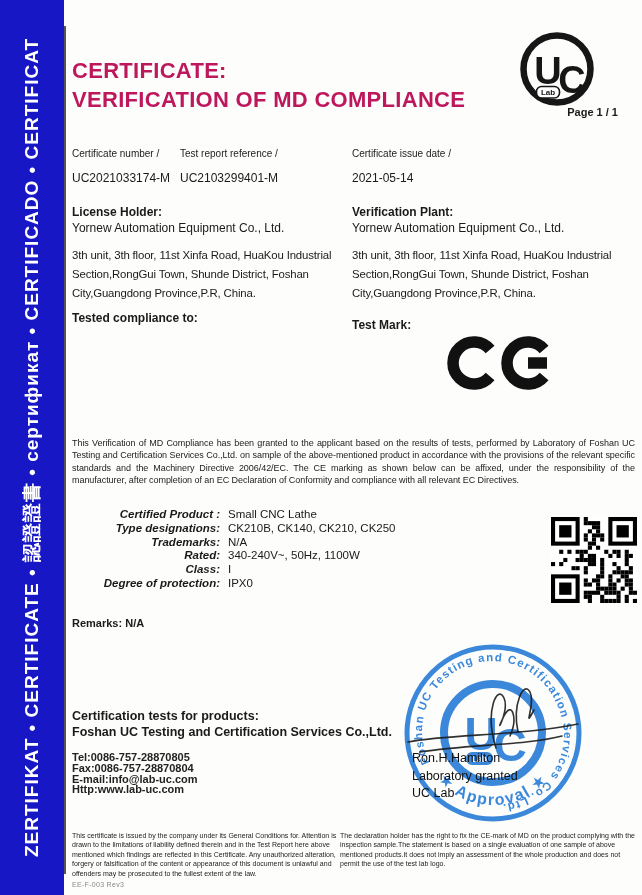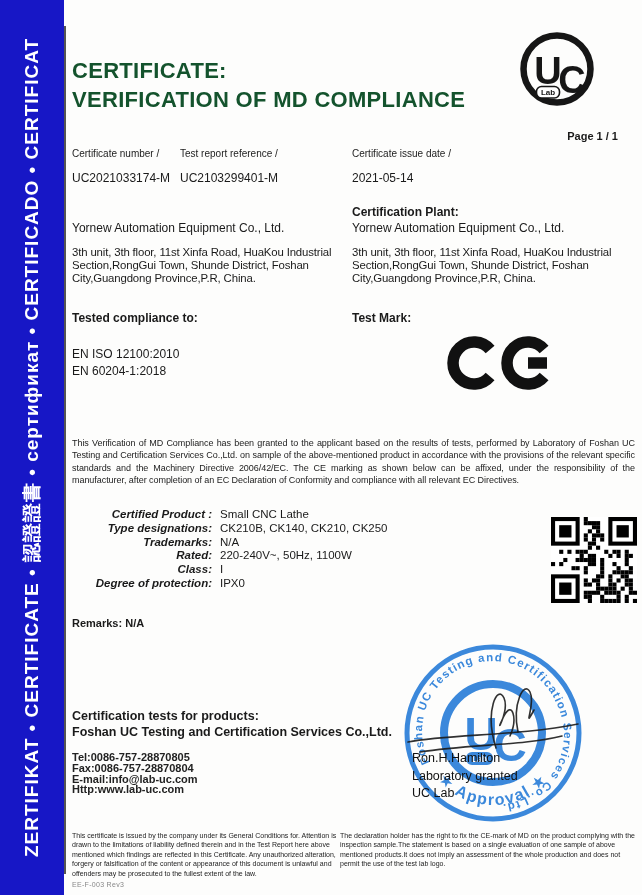--- a/index.html
+++ b/index.html
@@ -19,46 +19,46 @@
   .sidebar{left:0;top:0;width:64px;height:895px;background:var(--sidebar-bg);}
   .sidebar-text{
     position:absolute;left:0;top:0;width:895px;height:64px;line-height:64px;
     transform-origin:0 0;transform:rotate(-90deg) translateX(-895px);
     color:#ffffff;font-weight:bold;font-size:19px;letter-spacing:1px;text-align:center;
     white-space:nowrap;
   }
   .scan-line{left:64px;top:26px;width:2px;height:848px;background:#1c1c1c;opacity:.75;}
 
   
-  .title{left:72px;top:56px;font-size:22px;font-weight:bold;line-height:29px;color:#14532d;letter-spacing:.3px;}
+  .title{left:72px;top:56px;font-size:22px;font-weight:bold;line-height:29px;color:#be185d;letter-spacing:.3px;}
   .uc-logo{left:515px;top:28px;}
-  .page-label{left:552px;top:130px;width:66px;font-size:11px;font-weight:bold;text-align:right;}
+  .page-label{left:552px;top:106px;width:66px;font-size:11px;font-weight:bold;text-align:right;}
 
   
   .meta-label{font-size:10px;font-weight:normal;color:#222;}
   .meta-value{font-size:12px;text-align:right;}
   .m1{left:72px;} .m2{left:180px;} .m3{left:352px;}
   .meta-label.abs{top:148px;} .meta-value.abs{top:171px;}
 
   
   .col-label{font-size:12px;font-weight:bold;}
   .col-name{font-size:12px;}
-  .col-addr{font-size:11.4px;line-height:13px;letter-spacing:-.15px;}
+  .col-addr{font-size:11.4px;line-height:19px;letter-spacing:-.15px;}
   .colL{left:72px;width:268px;} .colR{left:352px;width:282px;}
 
   .sec-label{font-size:12px;font-weight:bold;}
   .standards{font-size:12px;line-height:16.5px;}
 
   .ce-mark{left:447px;top:332px;}
   .ce-stroke{fill:none;stroke:#111;stroke-width:11.5;}
 
   .grant{left:72px;top:437px;width:563px;font-size:9px;line-height:12.4px;text-align:justify;color:#222;letter-spacing:-.05px;}
 
   
-  .spec{left:80px;top:508px;width:420px;}
+  .spec{left:88px;top:508px;width:420px;}
   .spec-row{display:flex;line-height:13.8px;font-size:11.5px;}
   .spec-label{width:132px;text-align:right;font-weight:bold;font-style:italic;}
   .spec-value{margin-left:8px;}
   .remarks{left:72px;top:617px;font-size:11px;font-weight:bold;}
 
   
   .qr{left:551px;top:517px;}
 
   
   .cert-body{left:72px;top:708px;font-size:12.5px;font-weight:bold;line-height:16px;}
@@ -111,33 +111,30 @@
   </svg>
   <div class="abs page-label">Page 1 / 1</div>
 
   <div class="abs meta-label m1">Certificate number /</div>
   <div class="abs meta-label m2">Test report reference /</div>
   <div class="abs meta-label m3">Certificate issue date /</div>
   <div class="abs meta-value m1">UC2021033174-M</div>
   <div class="abs meta-value m2">UC2103299401-M</div>
   <div class="abs meta-value m3">2021-05-14</div>
 
+  <div class="abs col-label colL" style="top:205px">License Holder:</div>
   <div class="abs col-name colL" style="top:221px">Yornew Automation Equipment Co., Ltd.</div>
   <div class="abs col-addr colL" style="top:246px">3th unit, 3th floor, 11st Xinfa Road, HuaKou Industrial Section,RongGui Town, Shunde District, Foshan City,Guangdong Province,P.R, China.</div>
 
-  <div class="abs col-label colR" style="top:205px">Certification Plant:</div>
+  <div class="abs col-label colR" style="top:205px">Verification Plant:</div>
   <div class="abs col-name colR" style="top:221px">Yornew Automation Equipment Co., Ltd.</div>
   <div class="abs col-addr colR" style="top:246px">3th unit, 3th floor, 11st Xinfa Road, HuaKou Industrial Section,RongGui Town, Shunde District, Foshan City,Guangdong Province,P.R, China.</div>
 
   <div class="abs sec-label colL" style="top:311px">Tested compliance to:</div>
-  <div class="abs sec-label colR" style="top:311px">Test Mark:</div>
-  <div class="abs standards colL" style="top:346px">
-    <div>EN ISO 12100:2010</div>
-    <div>EN 60204-1:2018</div>
-  </div>
+  <div class="abs sec-label colR" style="top:318px">Test Mark:</div>
 
   <svg class="abs ce-mark" width="110" height="62" viewBox="0 0 110 62">
     <path class="ce-stroke" d="M 43.1,17.5 A 21,21 0 1 0 43.1,44.5"></path>
     <path class="ce-stroke" d="M 97.1,17.5 A 21,21 0 1 0 97.1,44.5"></path>
     <path class="ce-stroke" d="M 81,31 L 100,31"></path>
   </svg>
 
   <div class="abs grant">This Verification of MD Compliance has been granted to the applicant based on the results of tests, performed by Laboratory of Foshan UC Testing and Certification Services Co.,Ltd. on sample of the above-mentioned product in accordance with the provisions of the relevant specific standards and the Machinery Directive 2006/42/EC. The CE marking as shown below can be affixed, under the responsibility of the manufacturer, after completion of an EC Declaration of Conformity and compliance with all relevant EC Directives.</div>
 
   <div class="abs spec">
@@ -148,21 +145,21 @@
     <div class="spec-row">
       <span class="spec-label">Type designations:</span>
       <span class="spec-value">CK210B, CK140, CK210, CK250</span>
     </div>
     <div class="spec-row">
       <span class="spec-label">Trademarks:</span>
       <span class="spec-value">N/A</span>
     </div>
     <div class="spec-row">
       <span class="spec-label">Rated:</span>
-      <span class="spec-value">220-240V~, 50Hz,  1100W</span>
+      <span class="spec-value">340-240V~, 50Hz,  1100W</span>
     </div>
     <div class="spec-row">
       <span class="spec-label">Class:</span>
       <span class="spec-value">I</span>
     </div>
     <div class="spec-row">
       <span class="spec-label">Degree of protection:</span>
       <span class="spec-value">IPX0</span>
     </div>
   </div>

